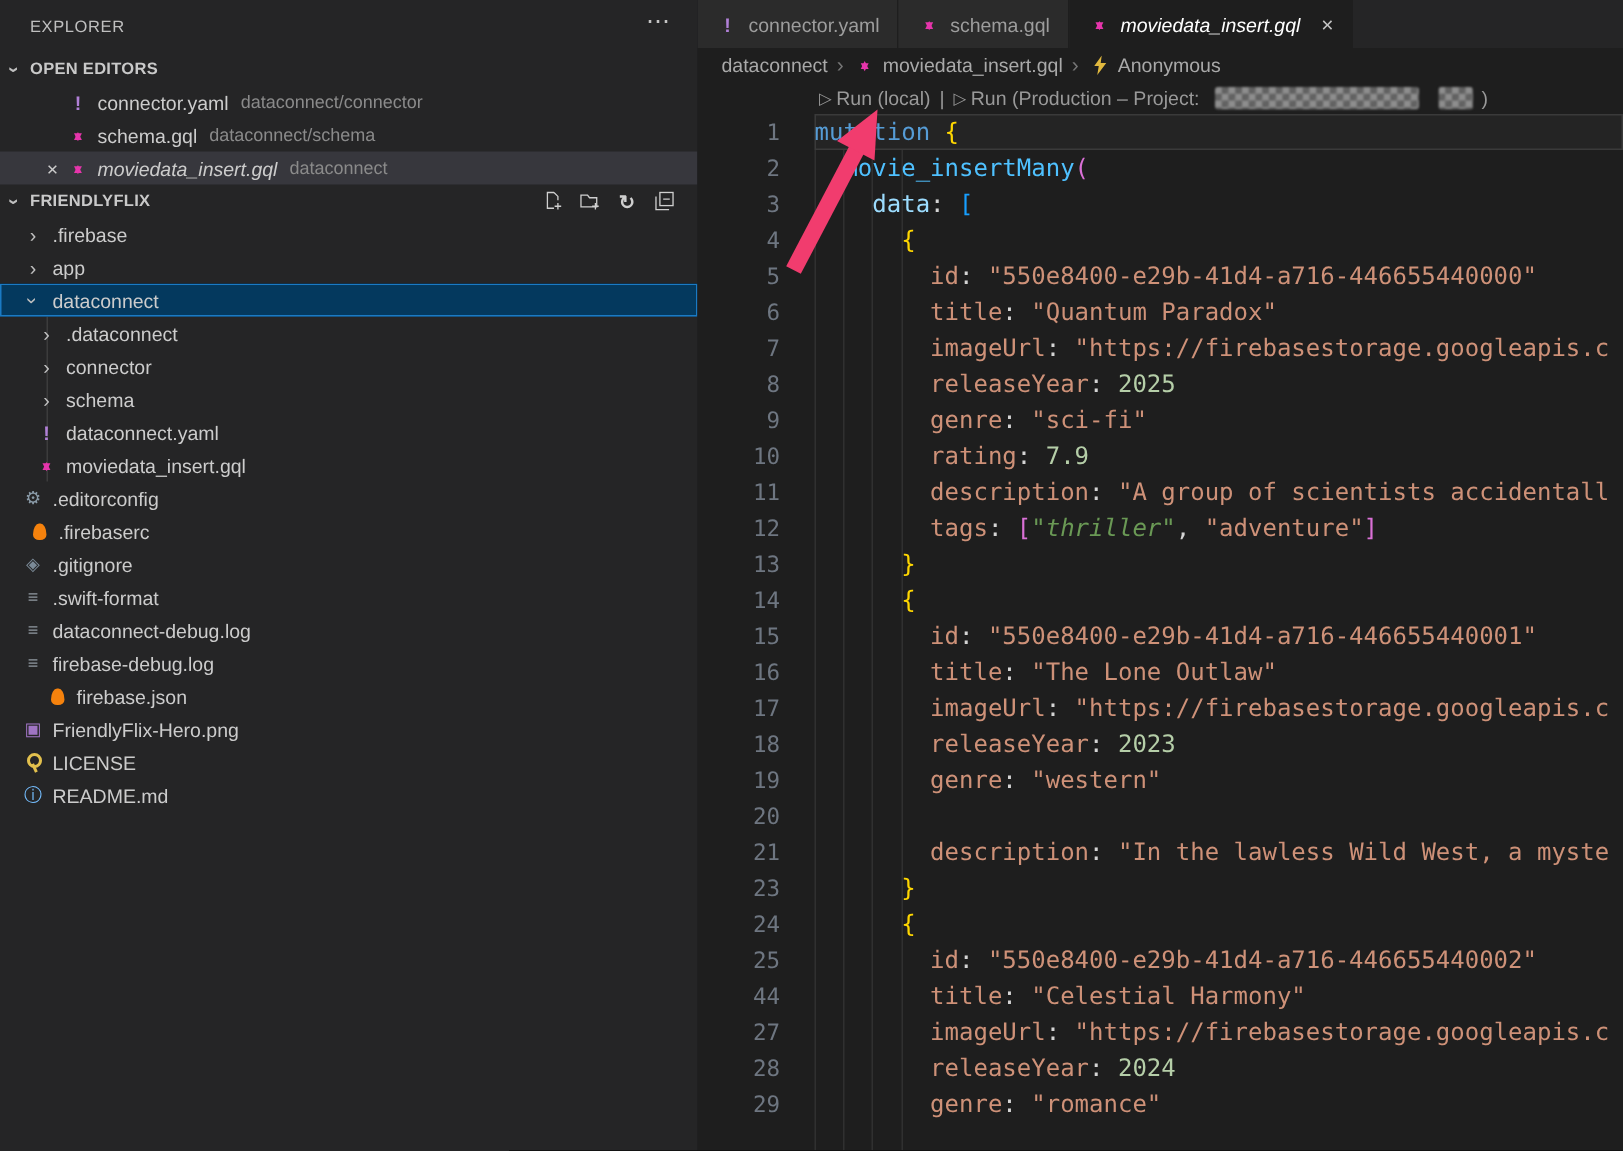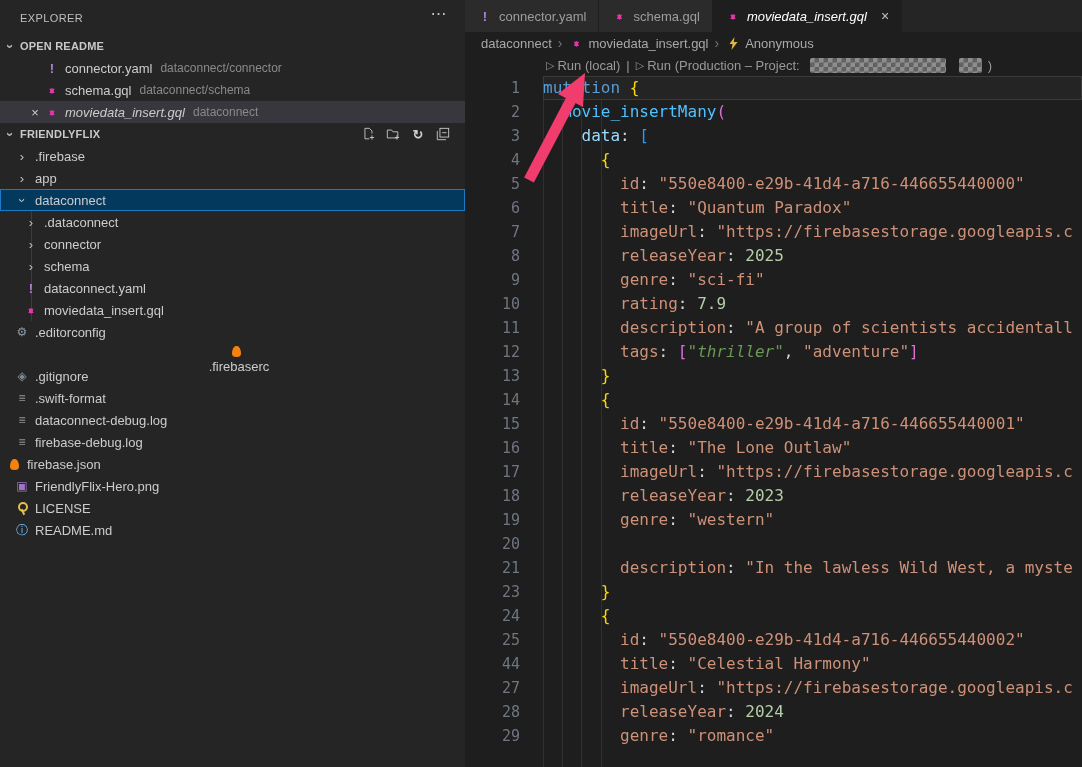--- a/index.html
+++ b/index.html
@@ -79,21 +79,21 @@
 <div class="stage">
 
   <aside class="sidebar">
     <div class="sb-title">
       <span>EXPLORER</span>
       <span class="sb-more">⋯</span>
     </div>
 
     <div class="sec">
       <span class="chev exp">›</span>
-      <span class="label">OPEN README</span>
+      <span class="label">OPEN EDITORS</span>
     </div>
     <div id="open-editors">
         <div class="row" style="padding-left: 26px;">
           <span class="close-slot"></span>
           <span class="ic bangic" style="color:#b180d7">!</span>
           <span class="label">connector.yaml</span>
           <span class="desc">dataconnect/connector</span>
         </div>
         <div class="row" style="padding-left: 26px;">
           <span class="close-slot"></span>
@@ -167,21 +167,21 @@
           <span class="label">dataconnect.yaml</span>
         </div>
         <div class="row" style="padding-left: 23px;">
           <span class="ic gqlic"></span>
           <span class="label">moviedata_insert.gql</span>
         </div>
         <div class="row" style="padding-left: 14px;">
           <span class="ic" style="color:#8a9ba8">⚙</span>
           <span class="label">.editorconfig</span>
         </div>
-        <div class="row" style="padding-left: 8px; flex-direction: column;">
+        <div class="row" style="padding-left: 18px;">
           <span class="ic flameic">
             <i></i>
           </span>
           <span class="label">.firebaserc</span>
         </div>
         <div class="row" style="padding-left: 14px;">
           <span class="ic" style="color:#7b8a97">◈</span>
           <span class="label">.gitignore</span>
         </div>
         <div class="row" style="padding-left: 14px;">
@@ -189,21 +189,21 @@
           <span class="label">.swift-format</span>
         </div>
         <div class="row" style="padding-left: 14px;">
           <span class="ic" style="color:#9098a0">≡</span>
           <span class="label">dataconnect-debug.log</span>
         </div>
         <div class="row" style="padding-left: 14px;">
           <span class="ic" style="color:#9098a0">≡</span>
           <span class="label">firebase-debug.log</span>
         </div>
-        <div class="row" style="padding-left: 6px;">
+        <div class="row" style="padding-left: 30px;">
           <span class="ic flameic">
             <i></i>
           </span>
           <span class="label">firebase.json</span>
         </div>
         <div class="row" style="padding-left: 14px;">
           <span class="ic" style="color:#a074c4">▣</span>
           <span class="label">FriendlyFlix-Hero.png</span>
         </div>
         <div class="row" style="padding-left: 14px;">

